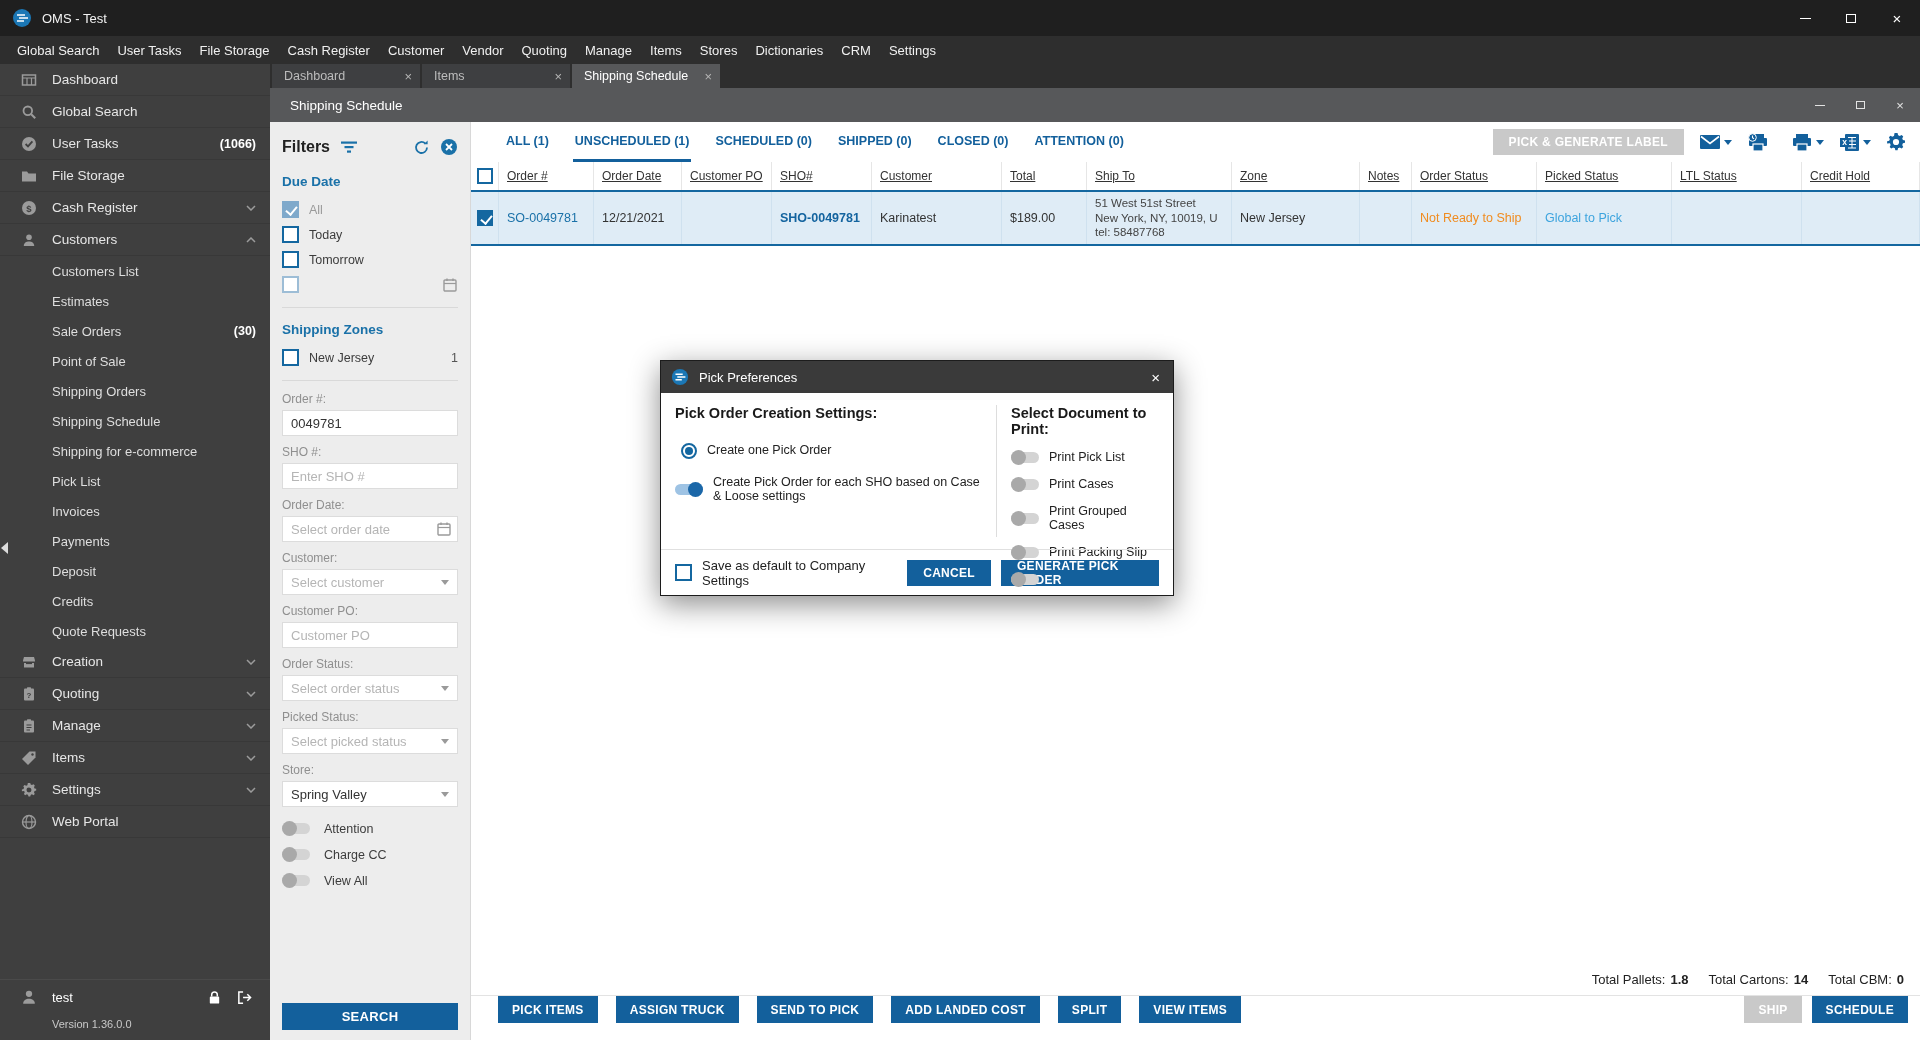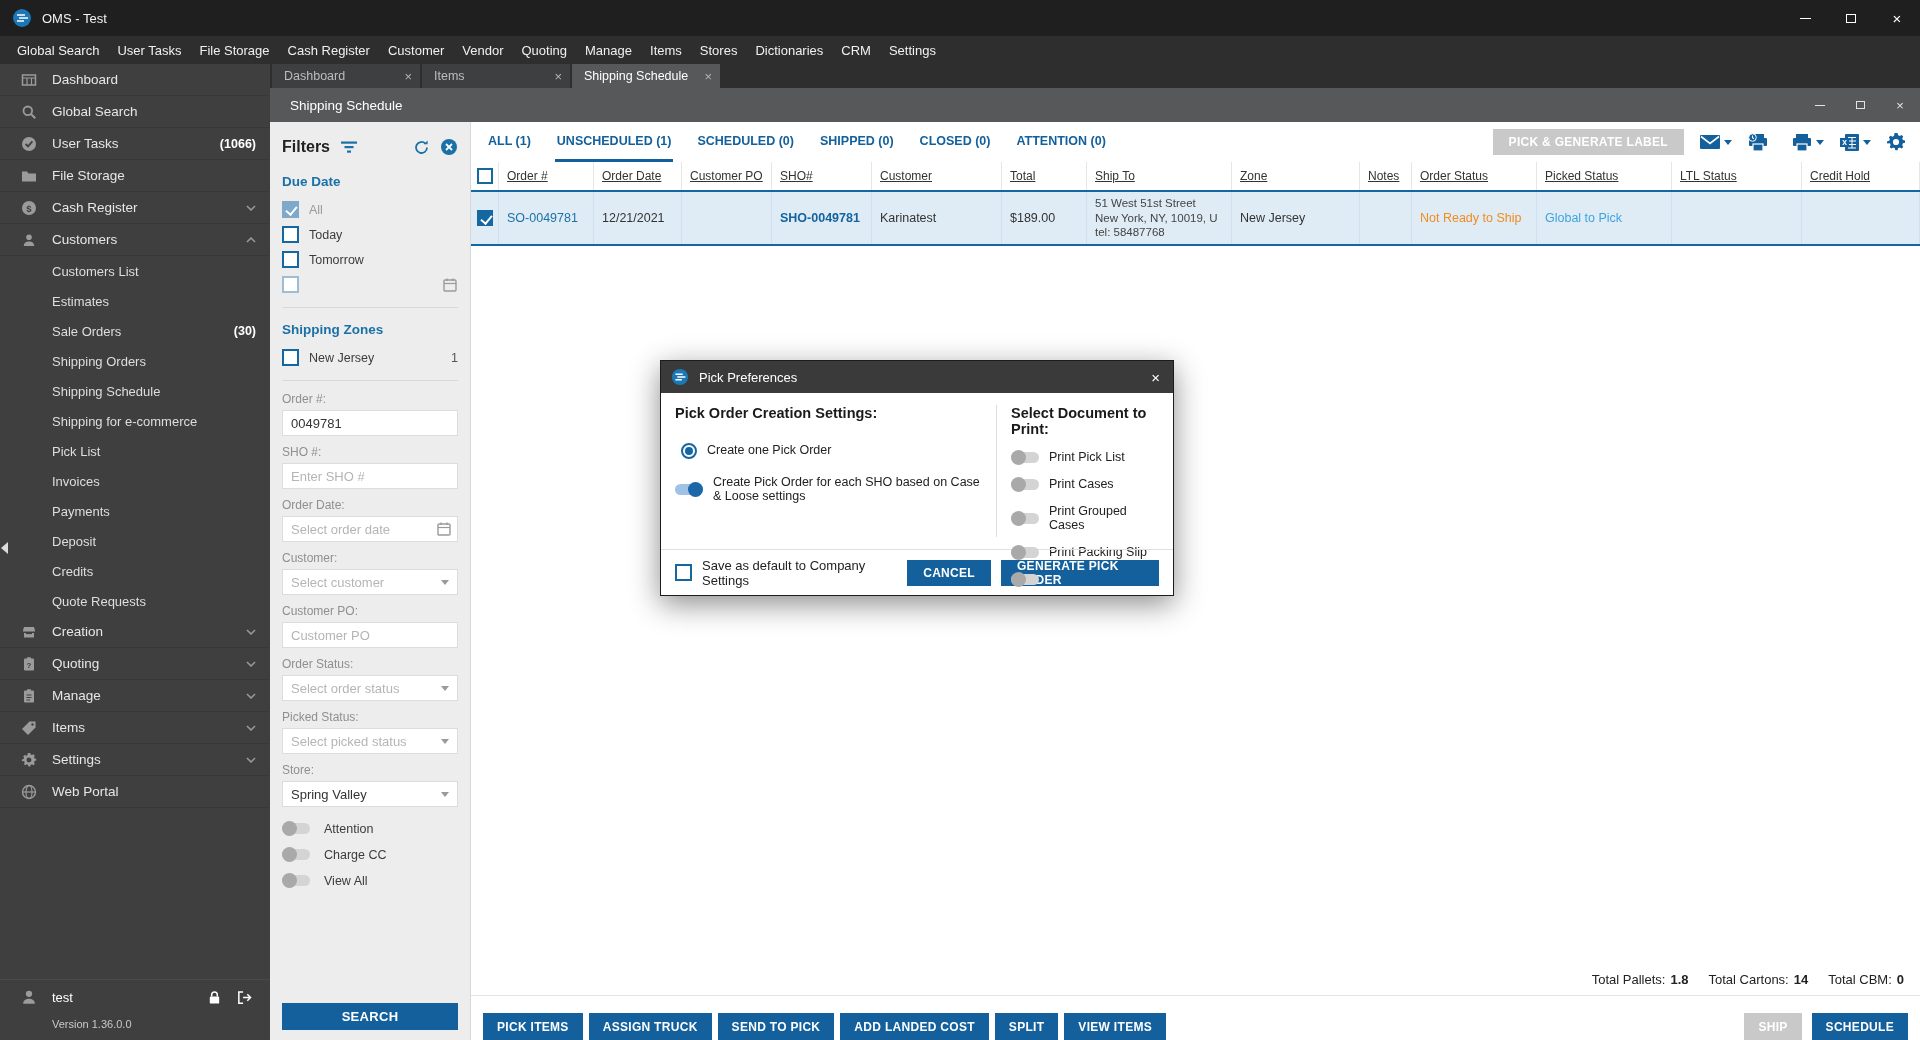--- a/index.html
+++ b/index.html
@@ -84,21 +84,21 @@
   .tglrow .lbl { font-size:12.5px; color:#3c3c3c; }
   .tgl { width:28px; height:11px; border-radius:6px; background:#d4d4d4; position:relative; flex:none; }
   .tgl::after { content:""; position:absolute; width:15px; height:15px; border-radius:50%; background:#a9a9a9; top:-2px; left:0; }
   .tgl.on { background:#9ec3e4; }
   .tgl.on::after { background:#1b67a8; left:auto; right:0; }
   .search-btn { margin-top:auto; height:27px; background:#13609c; color:#fff; font-weight:bold; font-size:13px;
     display:flex; align-items:center; justify-content:center; letter-spacing:.3px; flex:none; }
 
   
   .panel { flex:1; background:#fff; display:flex; flex-direction:column; min-width:0; border-left:1px solid #d8d8d8; }
-  .status-row { height:40px; display:flex; align-items:stretch; padding-left:4px; flex:none; }
+  .status-row { height:40px; display:flex; align-items:stretch; padding-left:22px; flex:none; }
   .stab { display:flex; align-items:center; padding:0 2px; margin:0 11px; color:#13609c; font-weight:bold; font-size:12.5px; border-bottom:3px solid transparent; }
   .stab.active { border-bottom-color:#13609c; }
   .status-row .tools { margin-left:auto; display:flex; align-items:center; gap:15px; padding-right:14px; }
   .pgl-btn { background:#c9c9c9; color:#fff; font-weight:bold; font-size:12px; height:26px; padding:0 16px;
     display:flex; align-items:center; letter-spacing:.3px; }
   .toolico { display:flex; align-items:center; gap:3px; }
   .caret { width:0; height:0; border-left:4px solid transparent; border-right:4px solid transparent; border-top:5px solid #13609c; }
 
   .grid { display:grid; grid-template-columns:28px 95px 88px 90px 100px 130px 85px 145px 128px 52px 125px 135px 130px 1fr; }
   .thead { height:28px; flex:none; }
@@ -108,21 +108,21 @@
   .td { display:flex; align-items:center; padding:0 8px; font-size:12.5px; color:#333; border-right:1px solid rgba(20,103,160,.08); overflow:hidden; white-space:nowrap; }
   .td.link { color:#1a71a8; }
   .td.slink { color:#14649f; font-weight:bold; }
   .td.shipto { flex-direction:column; align-items:flex-start; justify-content:center; font-size:11.5px; line-height:1.3; color:#444; }
   .td.orange { color:#f08c20; }
   .td.lblue { color:#3da4de; }
   .panel-spacer { flex:1; }
   .totals-row { height:32px; display:flex; align-items:center; justify-content:flex-end; gap:20px; padding-right:16px; border-bottom:1px solid #e3e3e3; flex:none; }
   .total { display:flex; gap:5px; font-size:13px; color:#222; }
   .total b { font-weight:bold; }
-  .actions-row { height:44px; display:flex; align-items:flex-end; padding-left:12px; gap:6px; flex:none; }
+  .actions-row { height:44px; display:flex; align-items:flex-start; padding-left:27px; gap:18px; flex:none; }
   .abtn { height:27px; background:#13609c; color:#fff; font-weight:bold; font-size:12px; padding:0 14px;
     display:flex; align-items:center; letter-spacing:.3px; }
   .actions-row .rgroup { margin-left:auto; display:flex; gap:10px; padding-right:12px; }
   .abtn.disabled { background:#c9c9c9; }
 
   
   .modal { position:absolute; left:660px; top:360px; width:514px; height:236px; background:#fff;
     border:1px solid #1c1c1c; box-shadow:0 8px 28px rgba(0,0,0,.45); display:flex; flex-direction:column; z-index:50; }
   .m-title { height:32px; background:#3a3a3a; display:flex; align-items:center; flex:none; }
   .m-title .appicon { margin:0 10px 0 10px; }
@@ -257,20 +257,23 @@
       </div>
       <div class="side-sub">
           <span>Customers List</span>
         </div>
       <div class="side-sub">
           <span>Estimates</span>
         </div>
       <div class="side-sub">
           <span>Sale Orders</span>
           <span class="count">(30)</span>
+        </div>
+      <div class="side-sub">
+          <span>Point of Sale</span>
         </div>
       <div class="side-sub">
           <span>Shipping Orders</span>
         </div>
       <div class="side-sub">
           <span>Shipping Schedule</span>
         </div>
       <div class="side-sub">
           <span>Shipping for e-commerce</span>
         </div>

